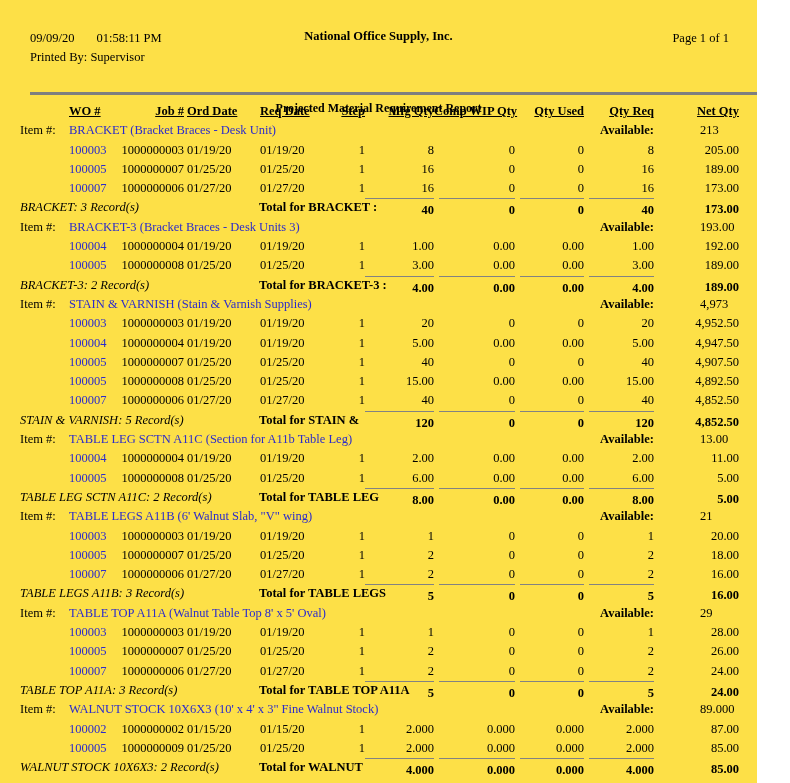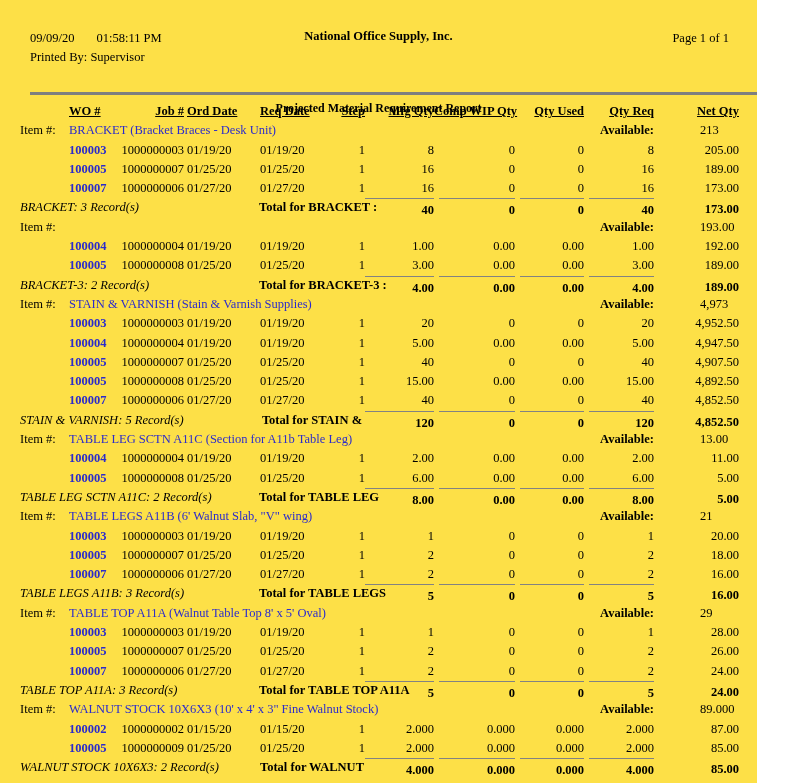--- a/index.html
+++ b/index.html
@@ -26,35 +26,35 @@
   .tbl { position:absolute; top:102px; left:17px; width:730px; }
   .row {
     display:grid;
     grid-template-columns:52px 48px 67px 48px 75px 58px 69px 81px 69px 70px 85px;
     height:19.3px; line-height:19px; white-space:nowrap;
   }
   .b  { font-weight:normal; }
 
   
   .co-item { padding-left:3px; }
-  .co-wo   { text-align:left;font-weight:bold; }
+  .co-wo   { text-align:left; }
   .co-job  { text-align:right; }
   .co-ord  { padding-left:3px; }
   .co-req  { padding-left:28px; }
   .co-step, .co-mfg, .co-comp, .co-used, .co-qreq, .co-net { text-align:right; }
 
   .hc { font-weight:bold; text-decoration:underline; }
 
   .item-name { grid-column:2 / span 8; color:var(--link); overflow:visible; }
   .wo-link   { color:var(--link); cursor:pointer; }
   .avail-lb  { grid-column:10; text-align:right; font-weight:bold; }
   .avail-vl  { grid-column:11; text-align:left; padding-left:46px; }
 
   .sum    { grid-column:1 / span 3; padding-left:3px; font-style:italic; overflow:visible; }
-  .tlabel { grid-column:4 / span 3; font-weight:bold; text-align:center; padding-left:75px; overflow:visible; }
+  .tlabel { grid-column:4 / span 3; font-weight:bold; text-align:left; padding-left:75px; overflow:visible; }
   .trow .val { font-weight:bold; padding-top:2px; }
   .tl  { border-top:1px solid #828282; }
   .tl.g1 { margin-left:5px; }
 </style>
 </head>
 <body>
 
 <div class="page">
   <div class="hdr">
     <div class="datetime">
@@ -126,20 +126,21 @@
         <div class="sum">BRACKET: 3 Record(s)</div>
         <div class="tlabel">Total for BRACKET :</div>
         <div class="co-mfg val tl">40</div>
         <div class="co-comp val tl g1">0</div>
         <div class="co-used val tl g1">0</div>
         <div class="co-qreq val tl g1">40</div>
         <div class="co-net val">173.00</div>
       </div>
       <div class="row">
         <div class="co-item b" style="grid-column: 1;">Item #:</div>
+        <div class="item-name">BRACKET-3 (Bracket Braces - Desk Units 3)</div>
         <div class="avail-lb">Available:</div>
         <div class="avail-vl">193.00</div>
       </div>
       <div class="row">
         <div class="co-wo wo-link" style="grid-column: 2;">100004</div>
         <div class="co-job">1000000004</div>
         <div class="co-ord">01/19/20</div>
         <div class="co-req">01/19/20</div>
         <div class="co-step">1</div>
         <div class="co-mfg">1.00</div>

